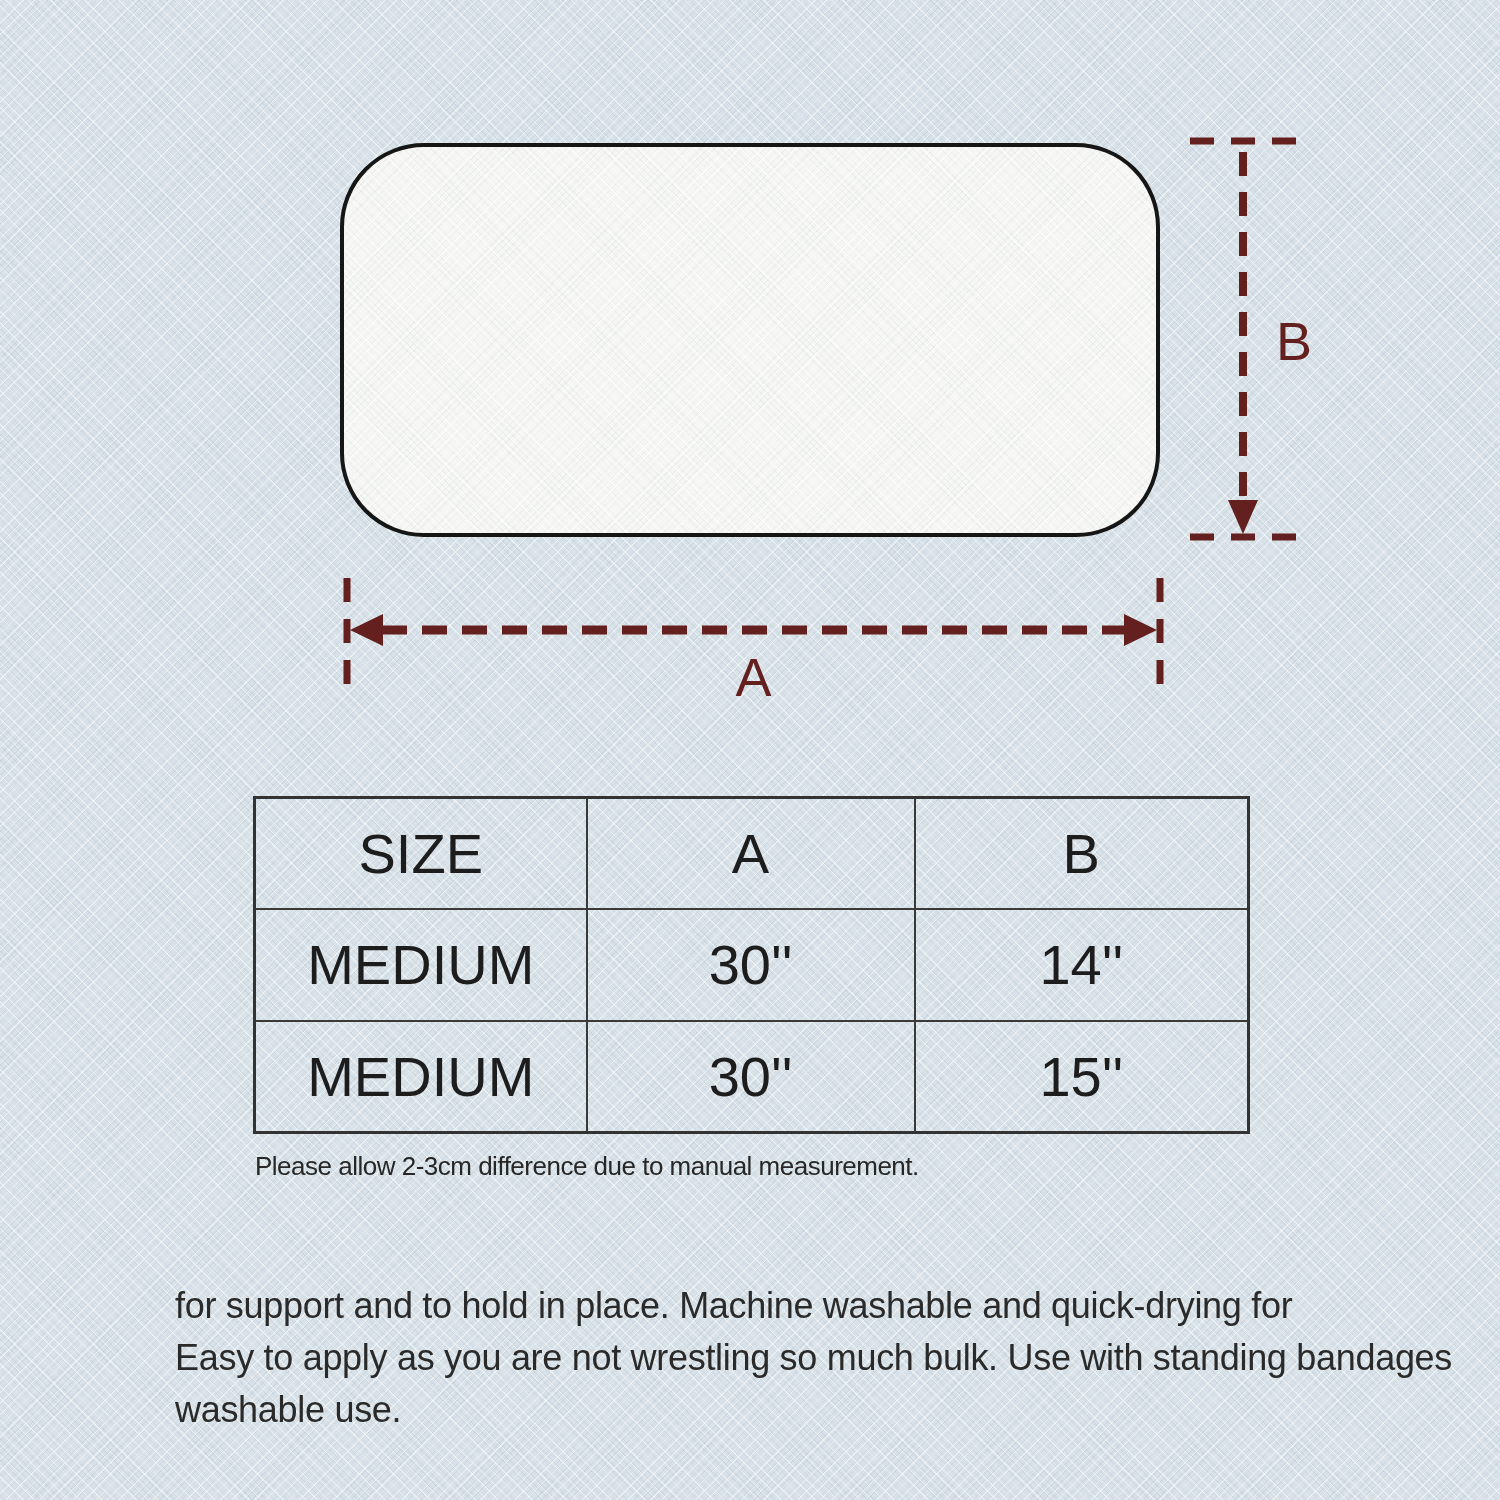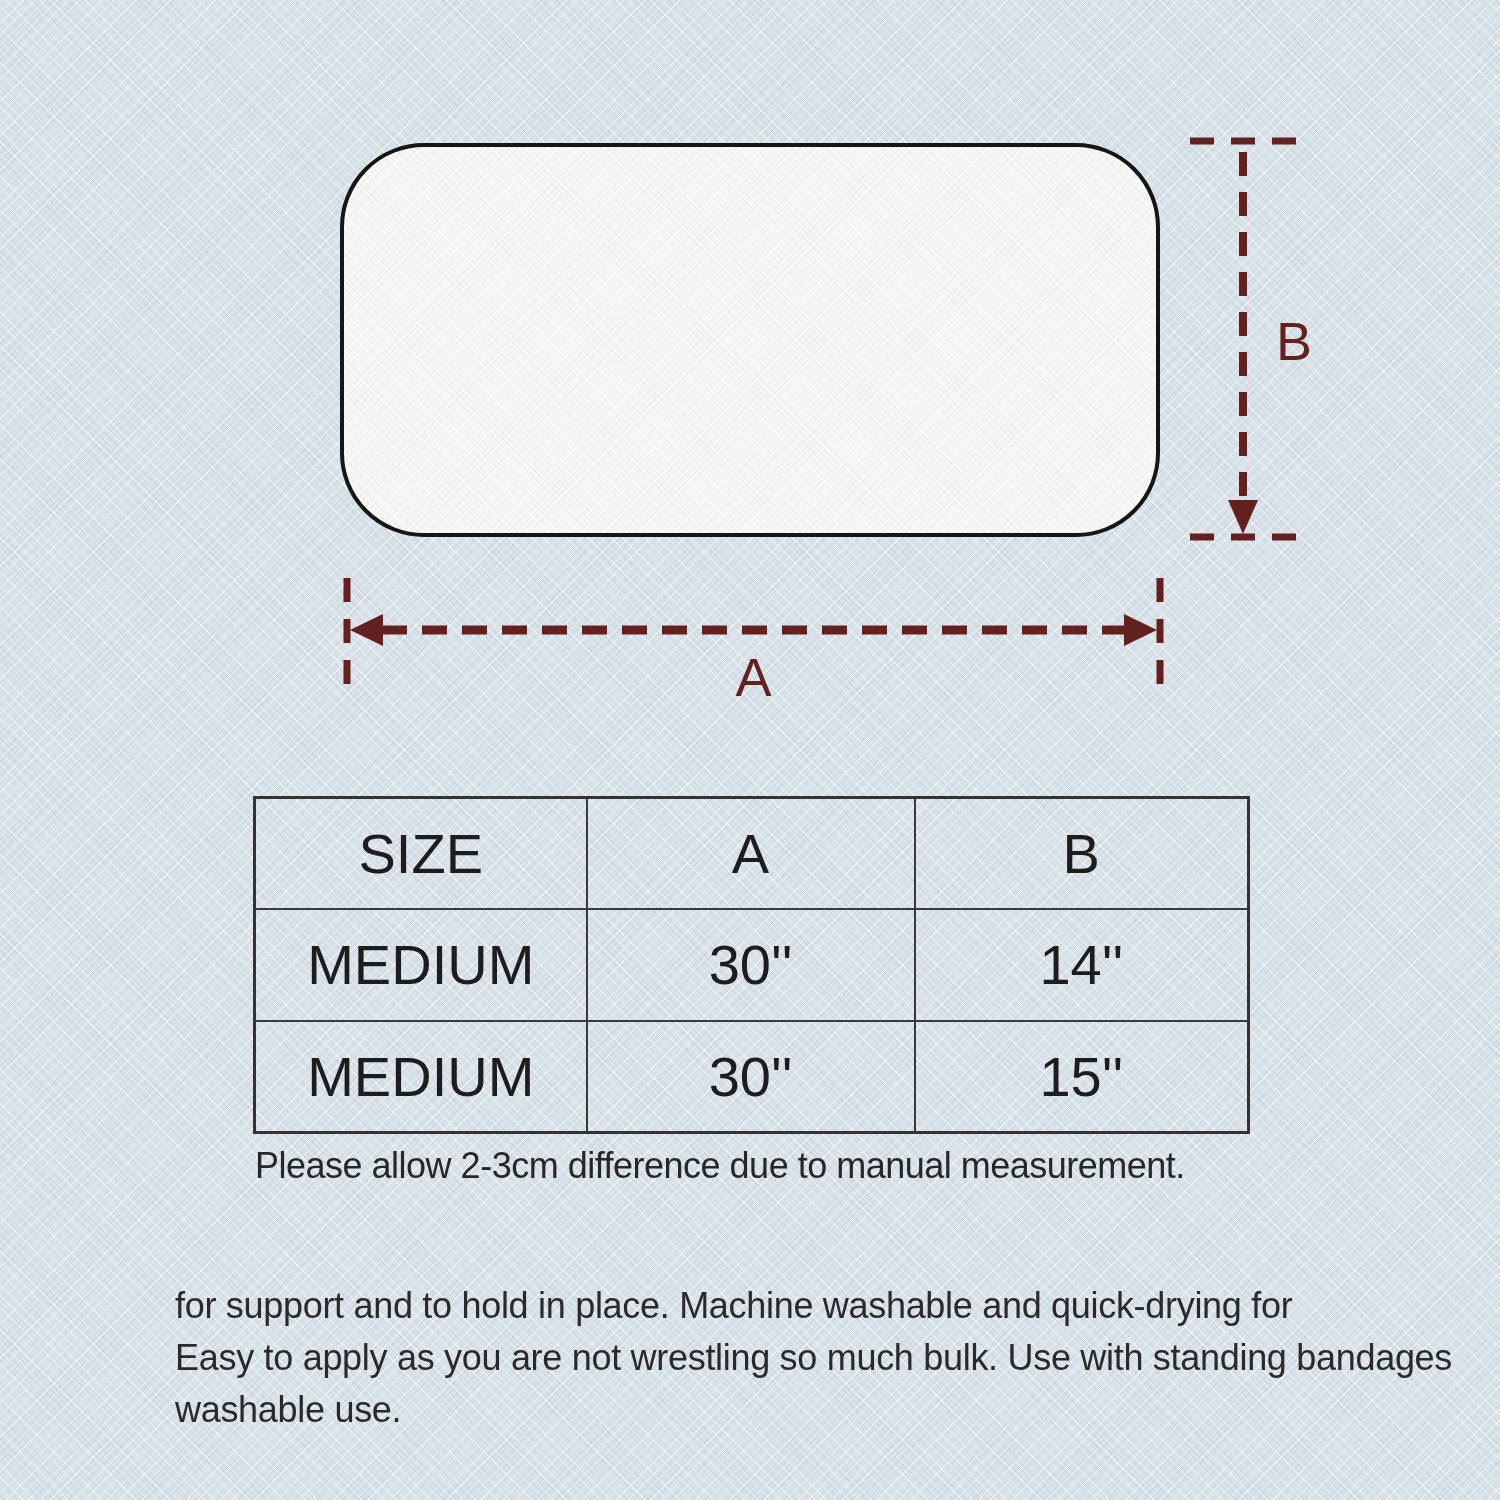--- a/index.html
+++ b/index.html
@@ -88,21 +88,21 @@
   }
   .size-table { border: 3px solid #333333; }
   .size-table thead tr { height: 111px; }
   .size-table tbody tr { height: 112px; }
 
   .note-text {
     position: absolute;
     left: 255px;
     top: 1142px;
     width: 1100px;
-    font-size: 36px;
+    font-size: 26px;
     line-height: 48px;
     letter-spacing: -0.5px;
     color: #272727;
   }
 
   .description-text {
     position: absolute;
     left: 175px;
     top: 1280px;
     width: 1280px;

